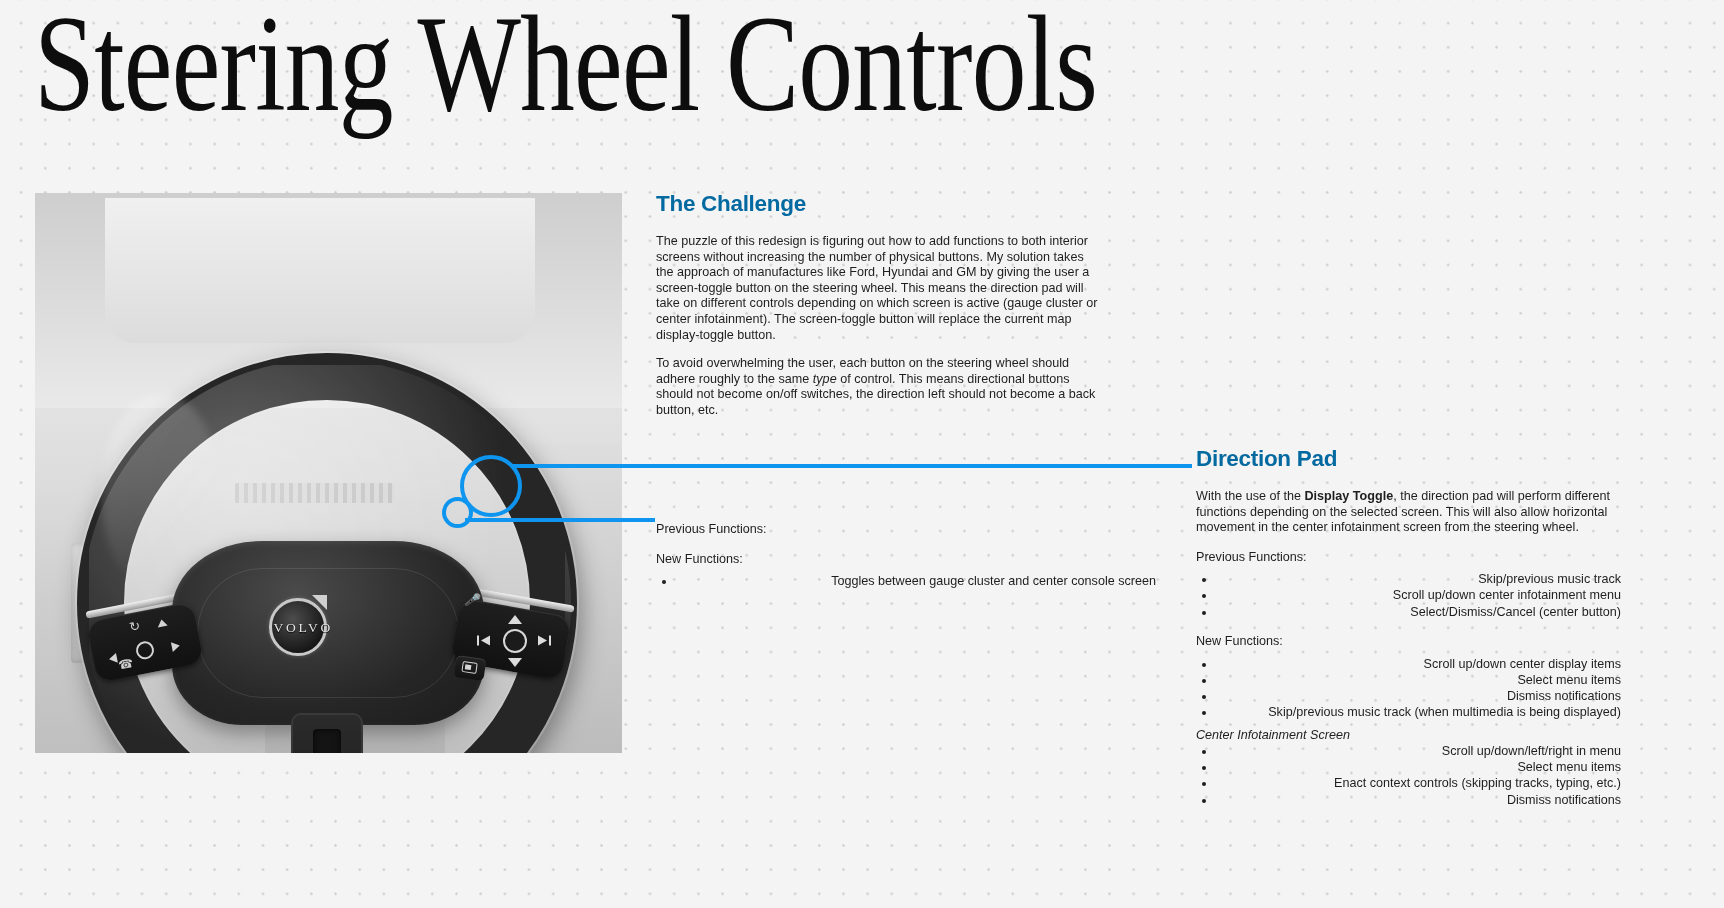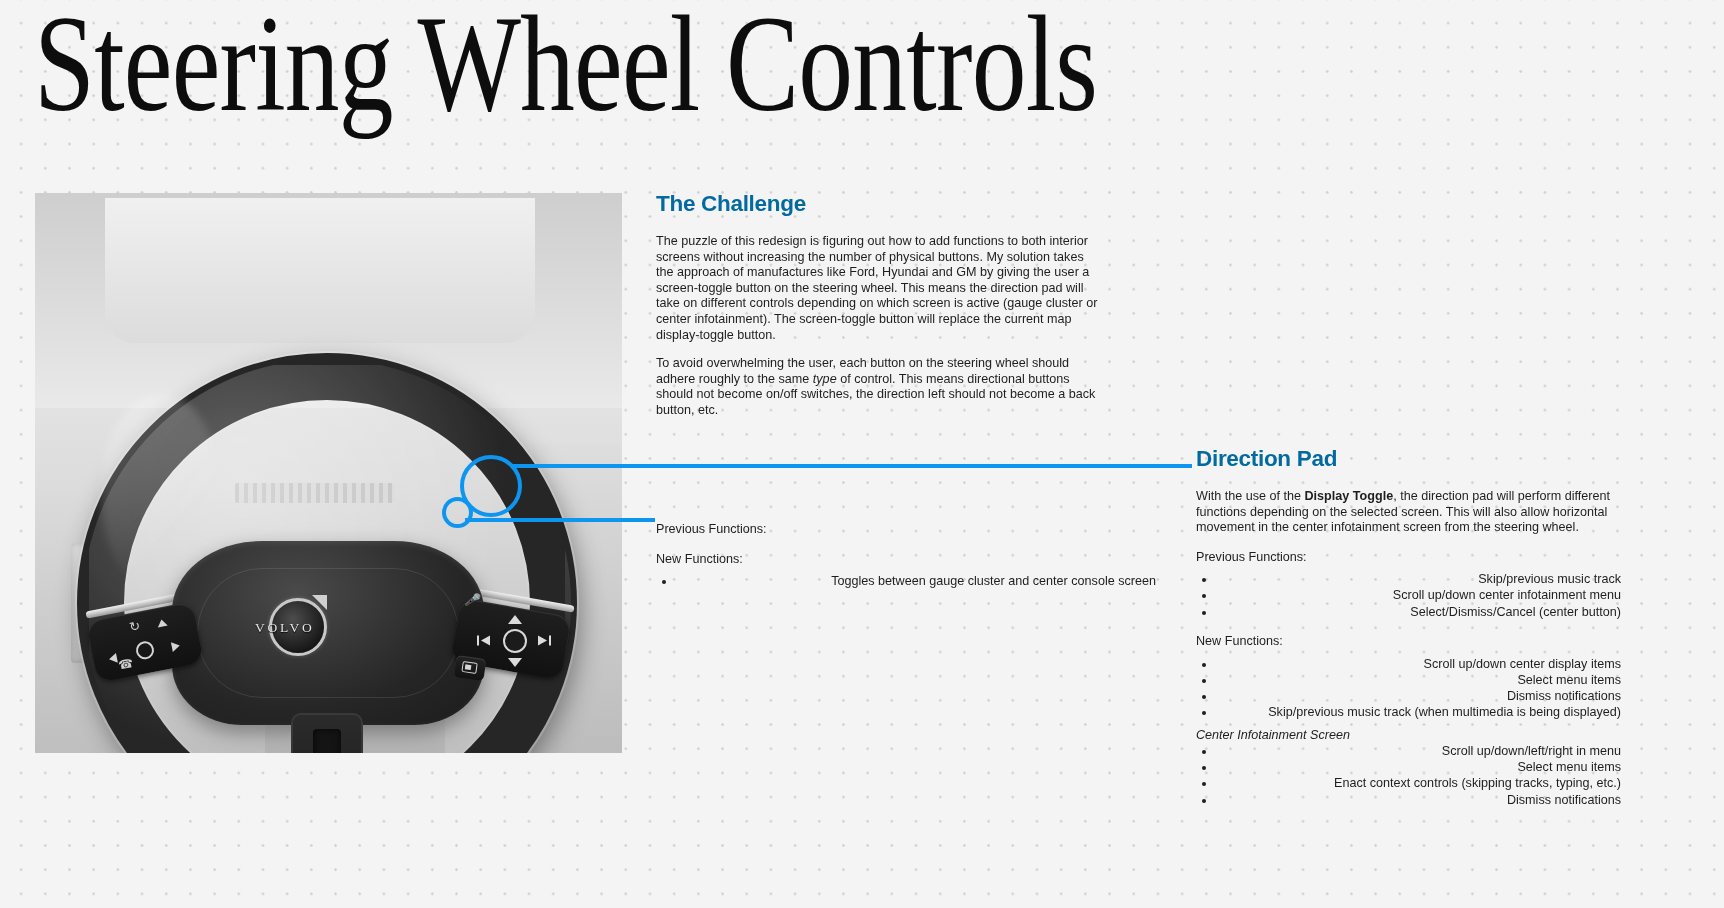--- a/index.html
+++ b/index.html
@@ -158,22 +158,22 @@
   }
   .badge-arrow {
     position: absolute;
     right: -3px; top: -6px;
     width: 15px; height: 15px;
     background: #d0d0d0;
     clip-path: polygon(100% 0, 100% 100%, 0 0);
   }
   .badge-text {
     position: absolute;
-    left: 0; right: 16px; top: 15px;
-    text-align: left;
+    left: 0; right: 8px; top: 15px;
+    text-align: right;
     font-family: "Liberation Serif", serif;
     font-size: 13.5px;
     letter-spacing: 2.7px;
     color: #e6e6e6;
     text-shadow: 0 1px 1px #000;
     z-index: 3;
   }
   .spoke-bottom {
     position: absolute;
     left: 214px; top: 360px;

